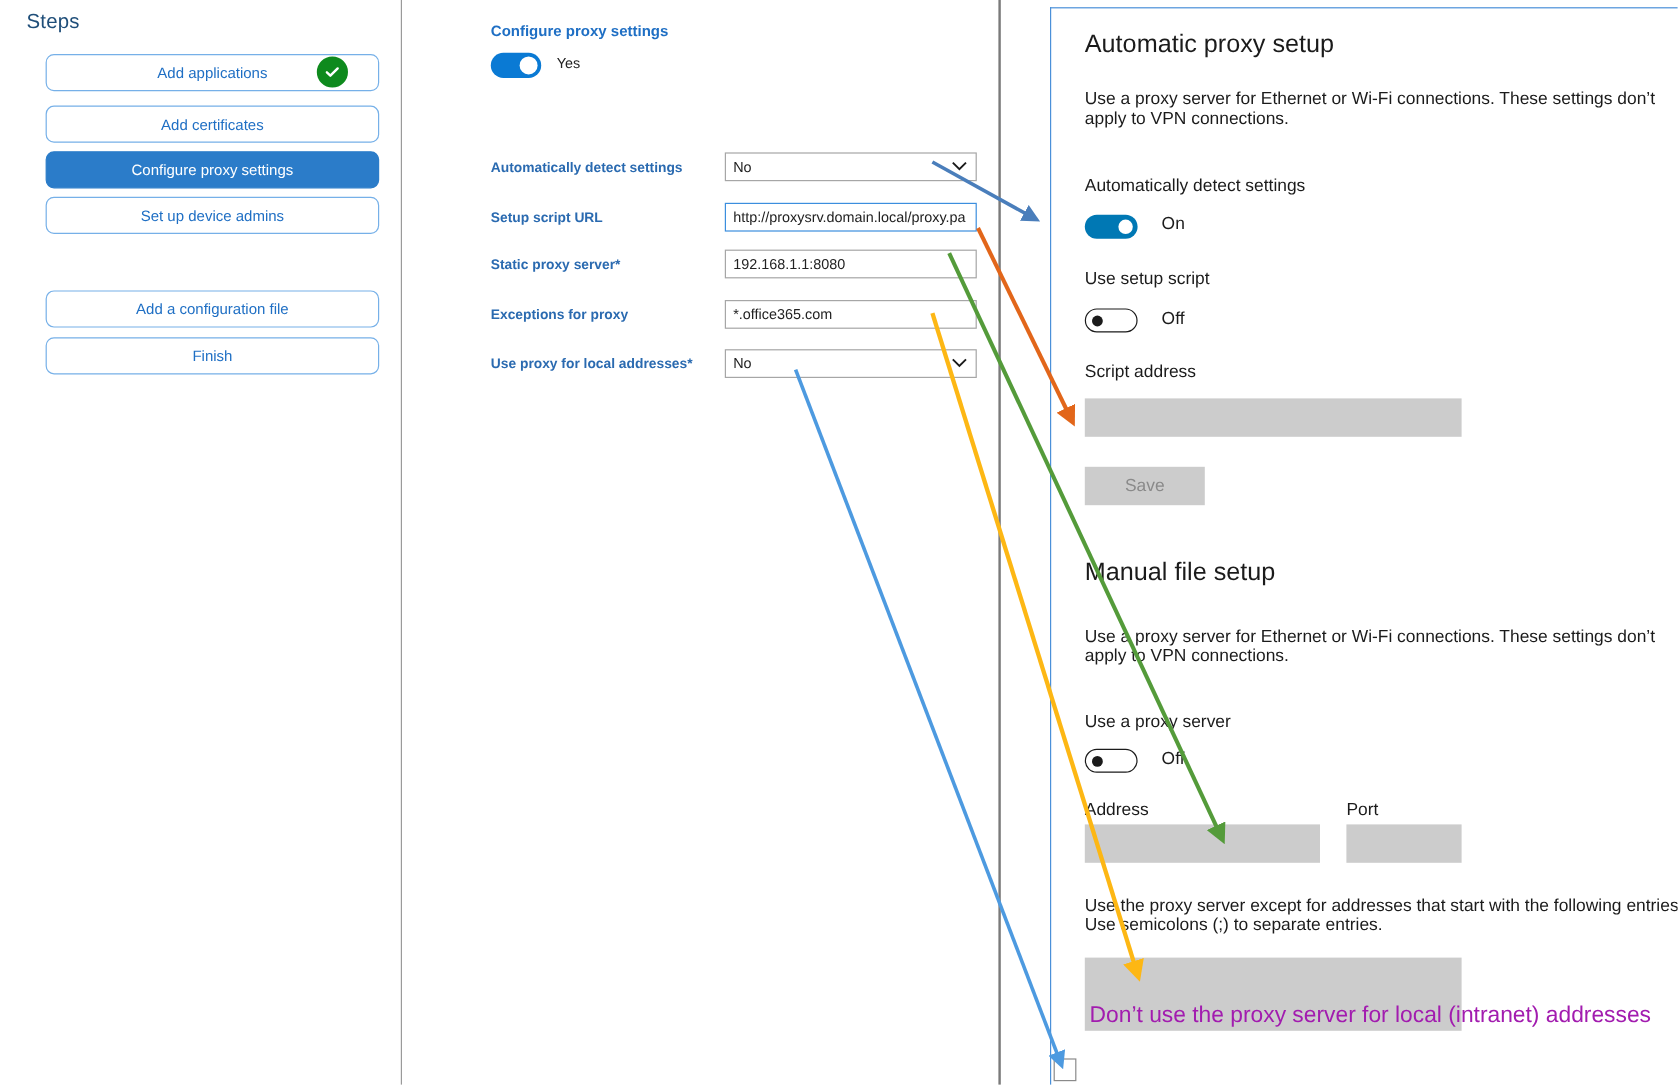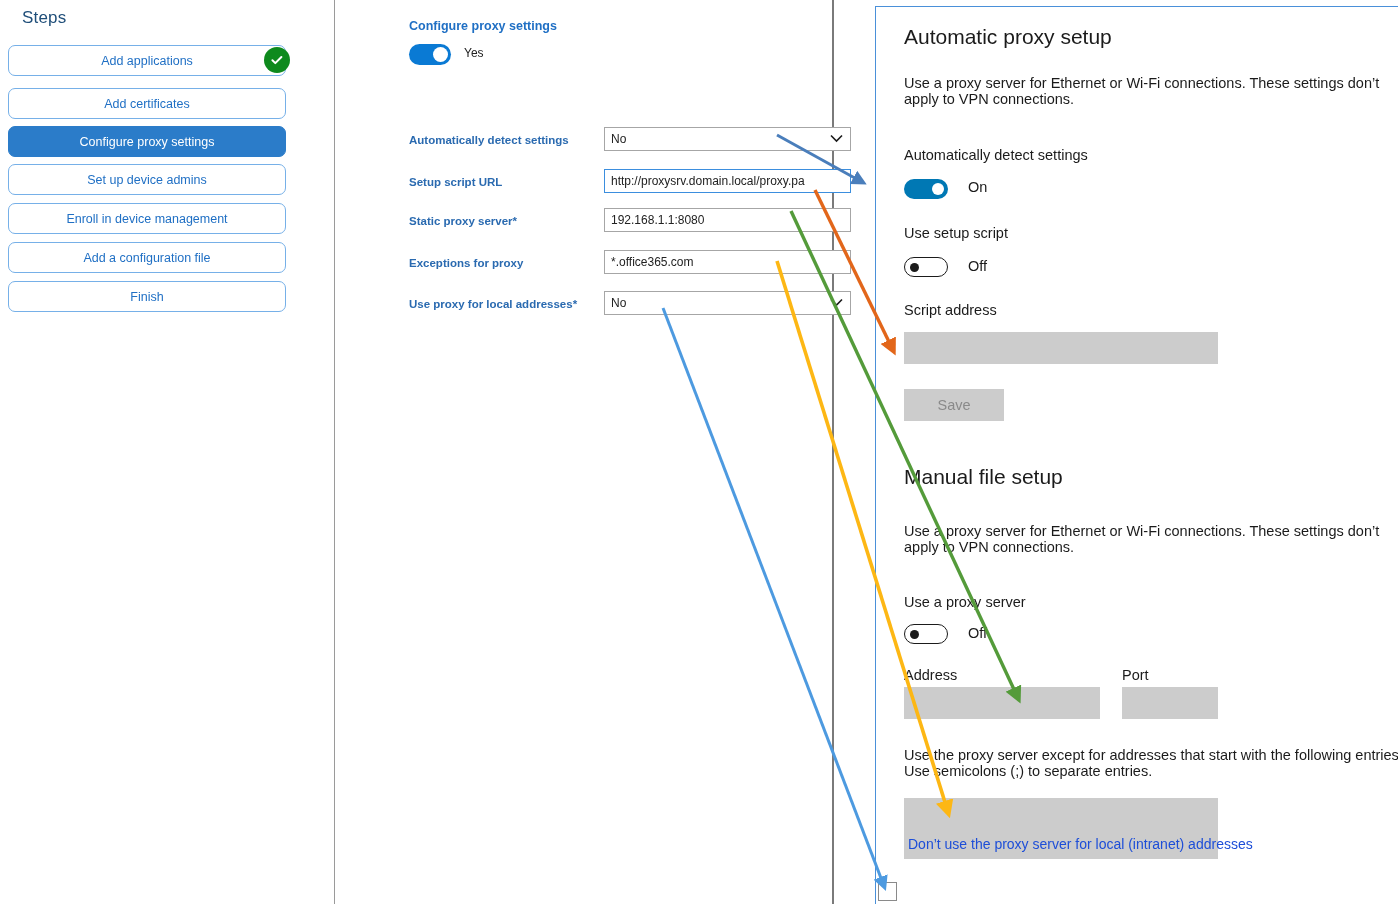--- a/index.html
+++ b/index.html
@@ -16,21 +16,21 @@
     box-sizing:border-box;
     border-right:1px solid #9a9a9a;
     background:#fff;
   }
   #steps-title{
     position:absolute;left:22px;top:8px;
     font-size:17px;font-weight:normal;color:#1f4e79;
     letter-spacing:.2px;
   }
   .step-btn{
-    position:absolute;left:8px;width:278px;height:31px;
+    position:absolute;left:38px;width:278px;height:31px;
     box-sizing:border-box;
     border:1px solid #76b0e8;border-radius:7px;
     background:#ffffff;color:#1f6fc4;
     font-size:12.5px;
     display:flex;align-items:center;justify-content:center;
     cursor:pointer;
   }
   .step-btn.active{
     background:#2b7cc9;border-color:#2b7cc9;color:#ffffff;
   }
@@ -64,21 +64,21 @@
   #main-toggle-label{
     position:absolute;left:128px;top:46px;font-size:12px;color:#222;
   }
   .f-label{
     position:absolute;left:73px;
     font-size:11.5px;font-weight:bold;color:#2a6ab0;
     white-space:nowrap;
   }
   .f-label .req{color:#2a6ab0;font-weight:bold;}
   .f-field{
-    position:absolute;left:268px;width:247px;height:24px;
+    position:absolute;left:268px;width:210px;height:24px;
     box-sizing:border-box;
     border:1px solid #a6a6a6;background:#fff;
     font-size:12px;color:#222;
     display:flex;align-items:center;
     padding:0 6px;
     cursor:text;
     overflow:hidden;white-space:nowrap;
   }
   .f-field.focused{border:1px solid #3b8ede;}
   .f-field.select{cursor:pointer;padding-right:24px;}
@@ -107,44 +107,41 @@
   .s-box{position:absolute;background:#cccccc;}
   .s-btn{
     position:absolute;background:#cccccc;color:#8a8a8a;
     font-size:14.5px;display:flex;align-items:center;justify-content:center;
     cursor:pointer;
   }
   #chk-box{
     position:absolute;left:878px;top:882px;width:19px;height:19px;
     border:1.4px solid #8a8a8a;box-sizing:border-box;background:#fff;cursor:pointer;
   }
-  #chk-label{position:absolute;left:908px;top:836px;font-size:14px;color:#1d4ed8;white-space:nowrap;}
+  #chk-label{position:absolute;left:908px;top:836px;font-size:19px;color:#a21caf;white-space:nowrap;}
 
   #arrows{position:absolute;left:0;top:0;width:1398px;height:904px;pointer-events:none;}
 </style>
 </head>
 <body>
 
 <div id="steps-panel">
   <div id="steps-title">Steps</div>
 
   <div class="step-btn" style="top:45px">
       <span>Add applications</span>
     </div>
   <div class="step-btn" style="top:88px">
       <span>Add certificates</span>
     </div>
   <div class="step-btn active" style="top:126px">
       <span>Configure proxy settings</span>
     </div>
   <div class="step-btn" style="top:164px">
       <span>Set up device admins</span>
-    </div>
-  <div class="step-btn" style="top:203px">
-      <span>Enroll in device management</span>
     </div>
   <div class="step-btn" style="top:242px">
       <span>Add a configuration file</span>
     </div>
   <div class="step-btn" style="top:281px">
       <span>Finish</span>
     </div>
 
   <div id="check-icon">
     <svg width="16" height="16" viewBox="0 0 16 16">

